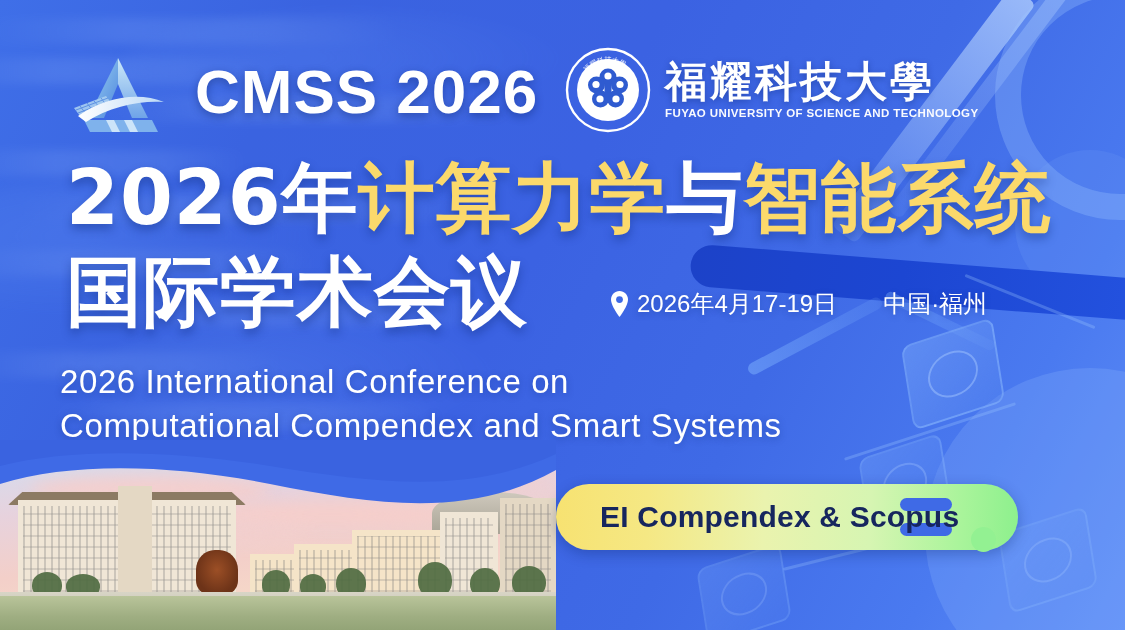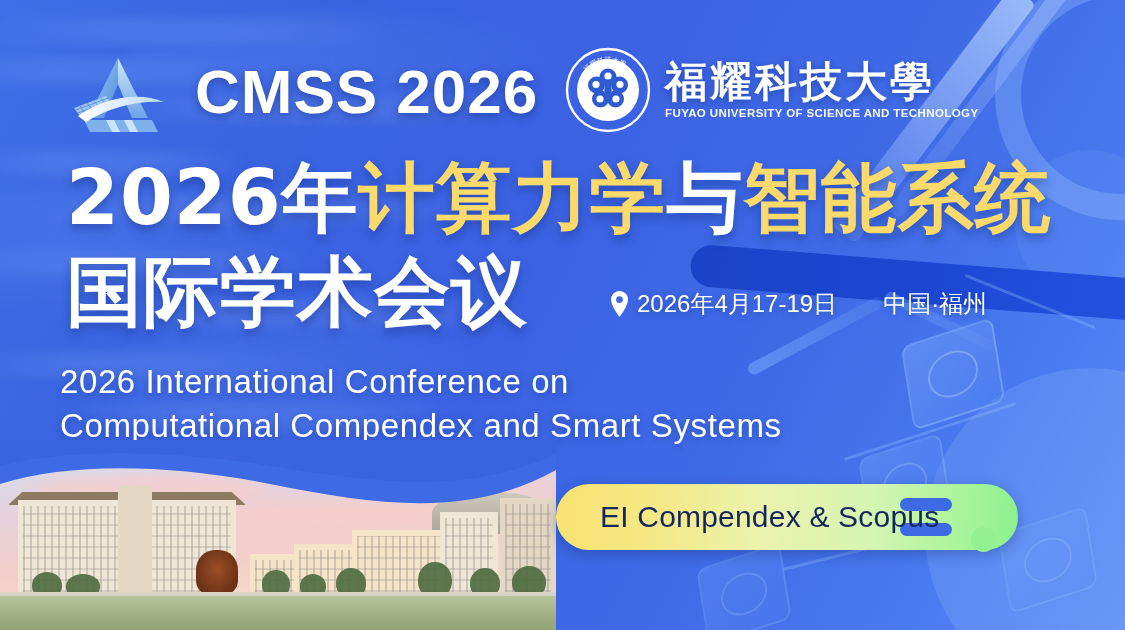--- a/index.html
+++ b/index.html
@@ -219,21 +219,21 @@
   .badge-notch.n1{top:14px;}
   .badge-notch.n2{top:39px;}
   .badge-dot{
     position:absolute;right:22px;bottom:-2px;
     width:25px;height:25px;border-radius:50%;
     background:#93F192;
   }
   .badge-text{
     position:absolute;left:44px;top:0;height:100%;
     display:flex;align-items:center;
-    color:#16265E;font-size:30px;font-weight:normal;letter-spacing:.2px;
+    color:#16265E;font-size:30px;font-weight:bold;letter-spacing:.2px;
     white-space:nowrap;
   }
 </style>
 </head>
 <body>
 
 <div id="banner">
 
   <div class="bg-layer">
 

